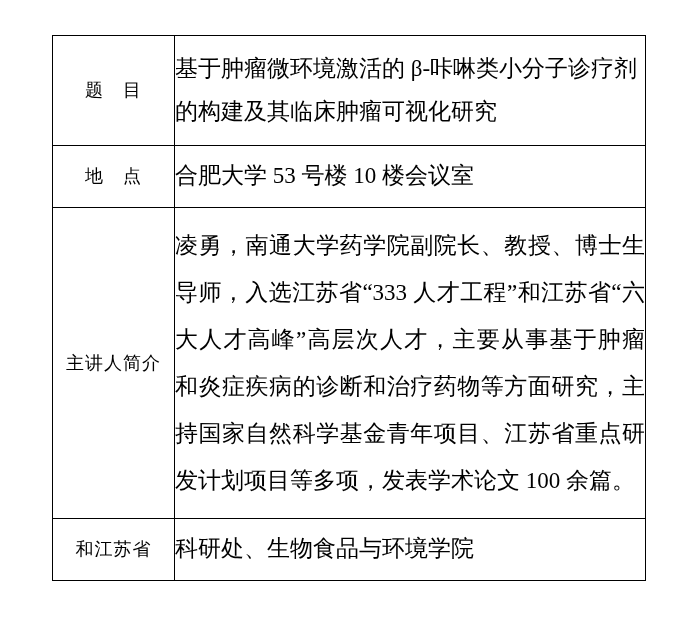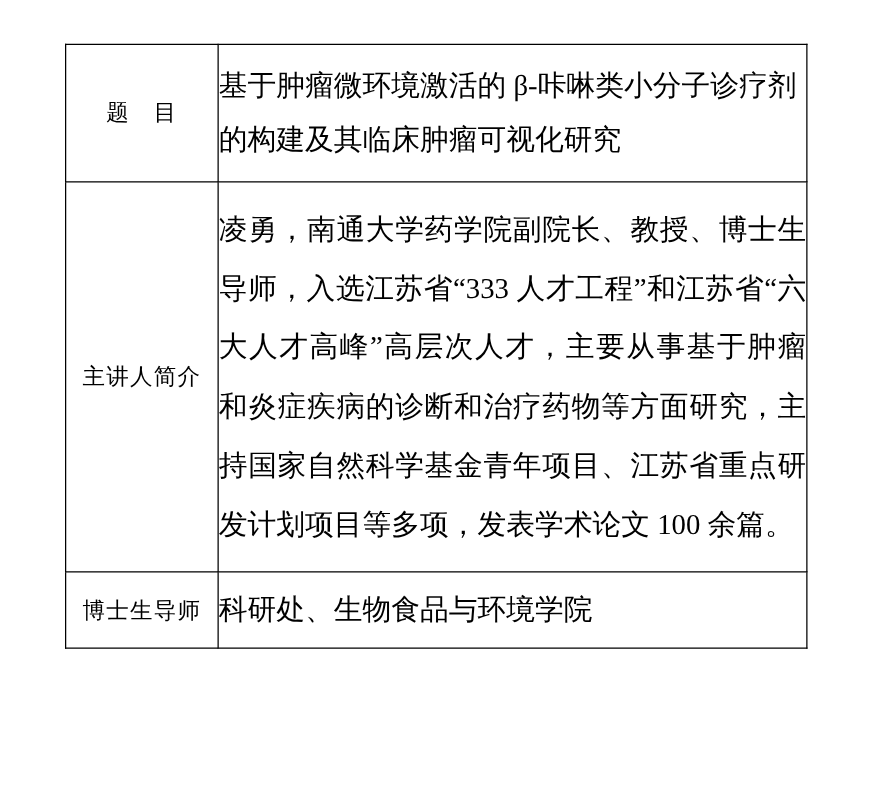--- a/index.html
+++ b/index.html
@@ -78,31 +78,39 @@
   <table class="info-table">
     <tbody>
       <tr class="row-title">
         <td class="label-cell">
           <span class="label-inner">题　目</span>
         </td>
         <td class="value-cell">
           <span class="value-inner">基于肿瘤微环境激活的 β-咔啉类小分子诊疗剂的构建及其临床肿瘤可视化研究</span>
         </td>
       </tr>
+      <tr class="row-place">
+        <td class="label-cell">
+          <span class="label-inner">地　点</span>
+        </td>
+        <td class="value-cell">
+          <span class="value-inner">合肥大学 53 号楼 10 楼会议室</span>
+        </td>
+      </tr>
       <tr class="row-bio">
         <td class="label-cell">
           <span class="label-inner">主讲人简介</span>
         </td>
         <td class="value-cell">
           <span class="value-inner">凌勇，南通大学药学院副院长、教授、博士生导师，入选江苏省“333 人才工程”和江苏省“六大人才高峰”高层次人才，主要从事基于肿瘤和炎症疾病的诊断和治疗药物等方面研究，主持国家自然科学基金青年项目、江苏省重点研发计划项目等多项，发表学术论文 100 余篇。</span>
         </td>
       </tr>
       <tr class="row-host">
         <td class="label-cell">
-          <span class="label-inner">博士生导师</span>
+          <span class="label-inner">和江苏省</span>
         </td>
         <td class="value-cell">
           <span class="value-inner">科研处、生物食品与环境学院</span>
         </td>
       </tr>
     </tbody>
   </table>
 </div>
 
 </body></html>

